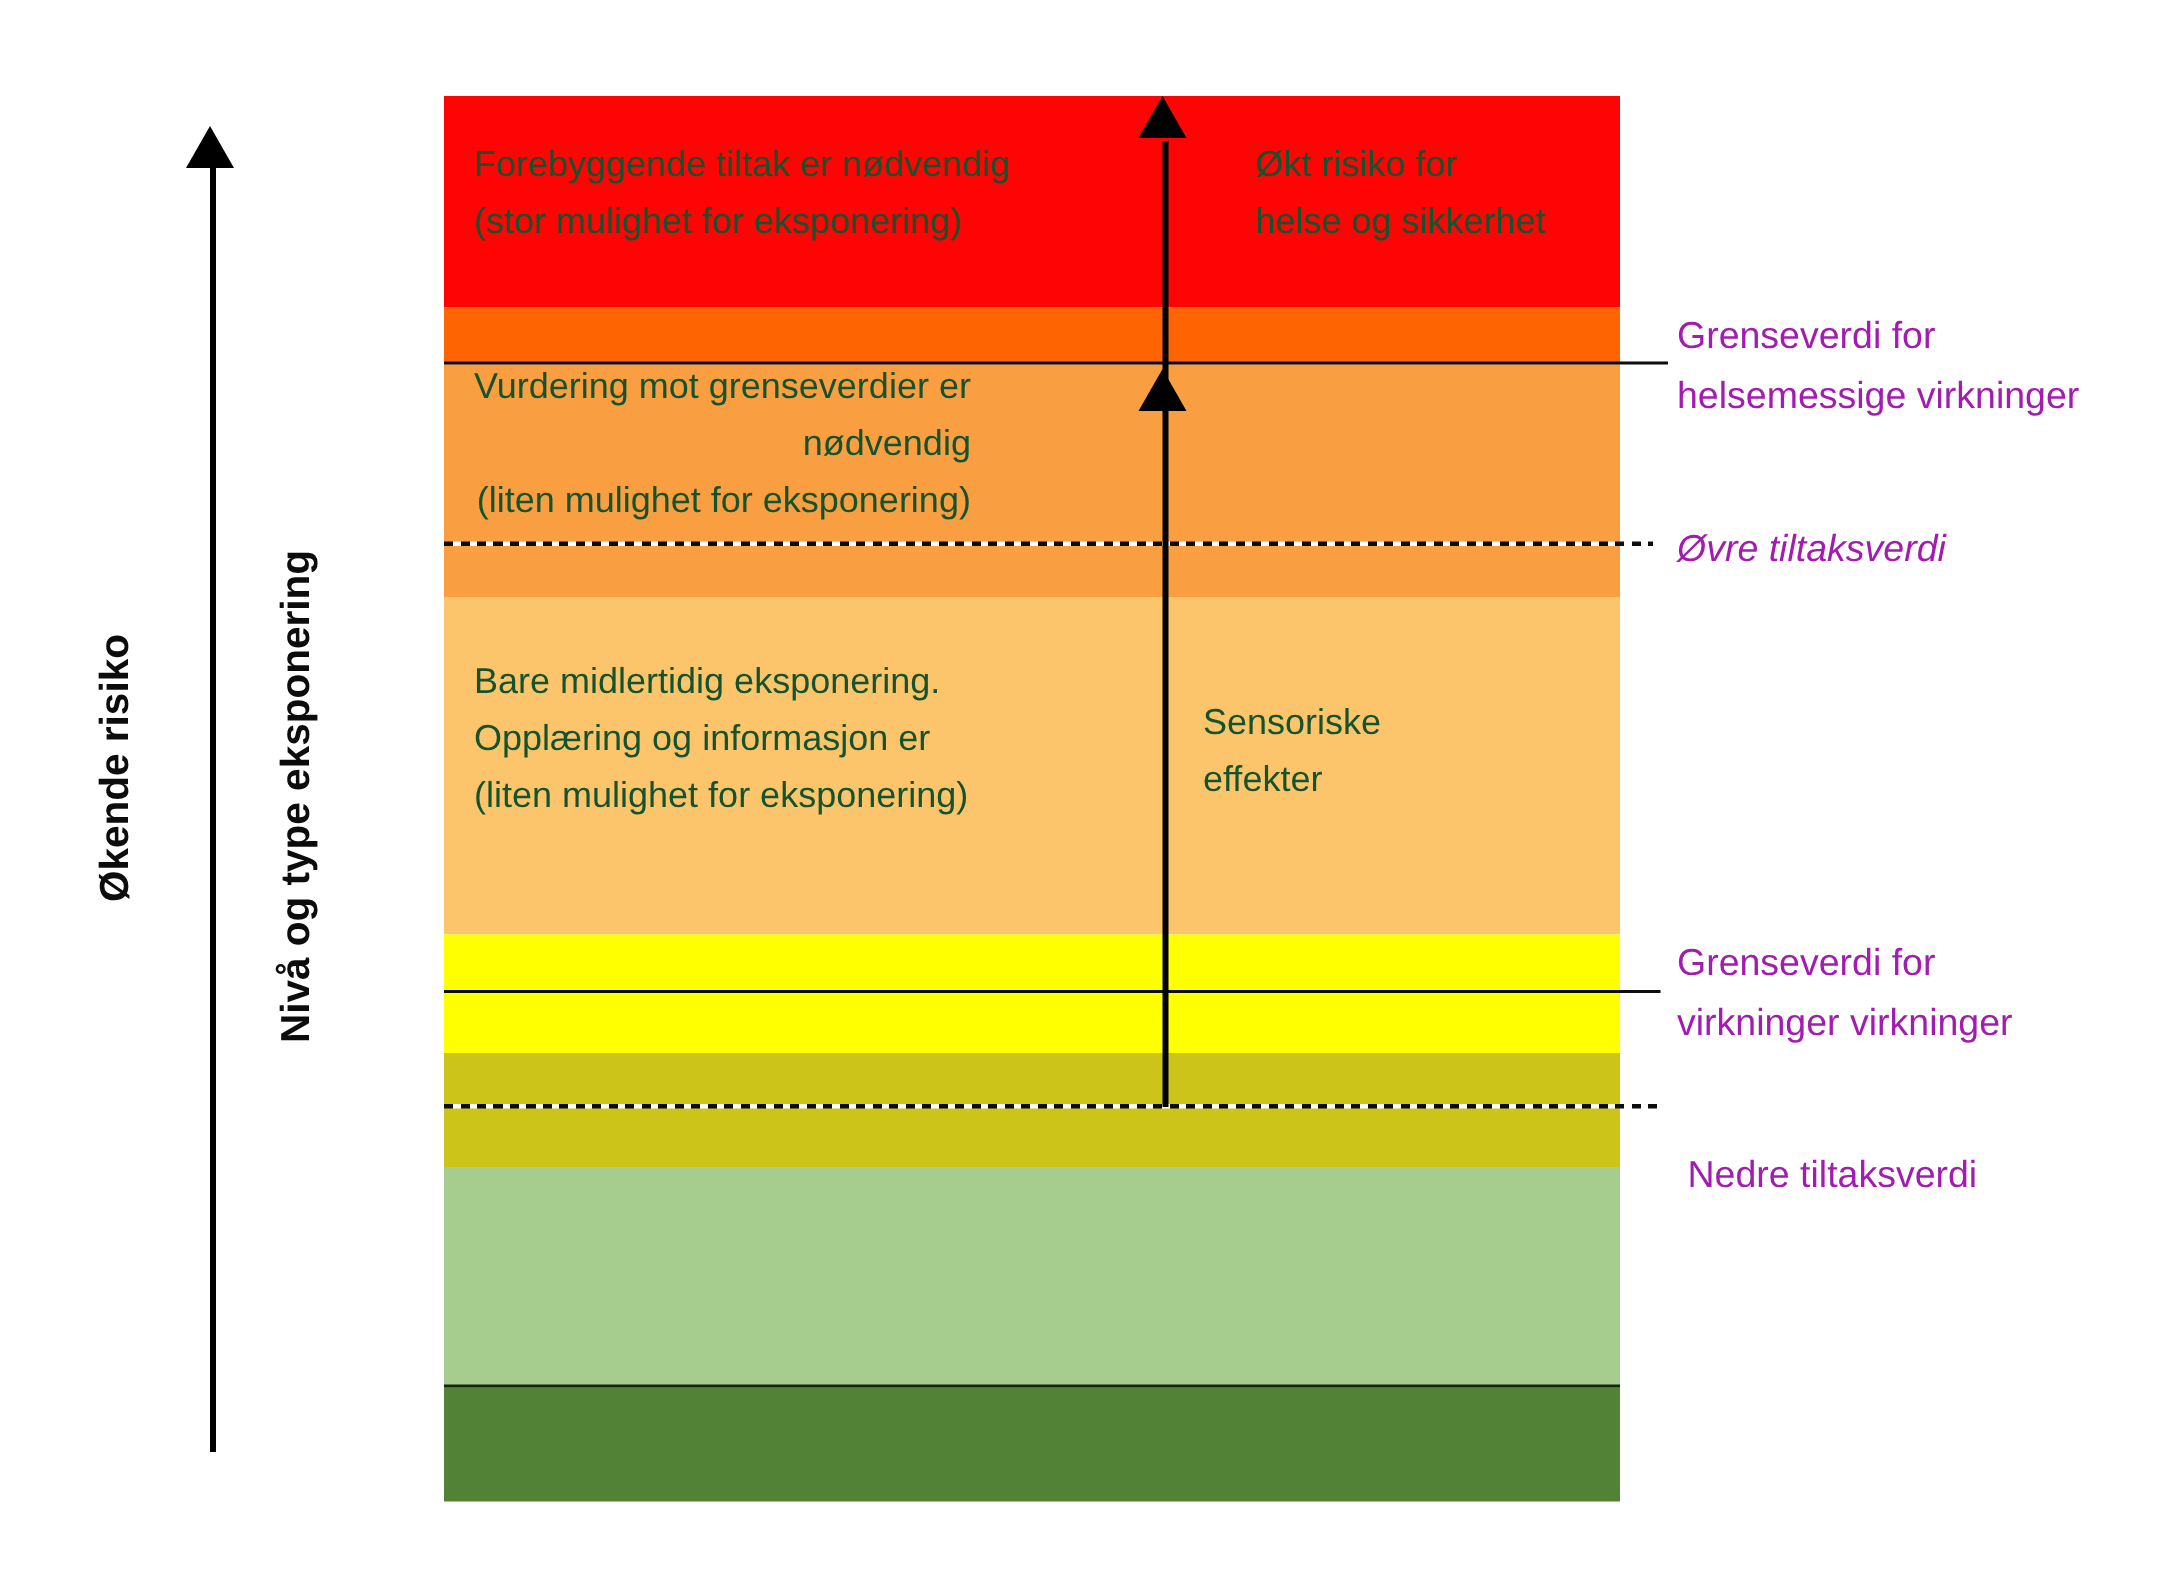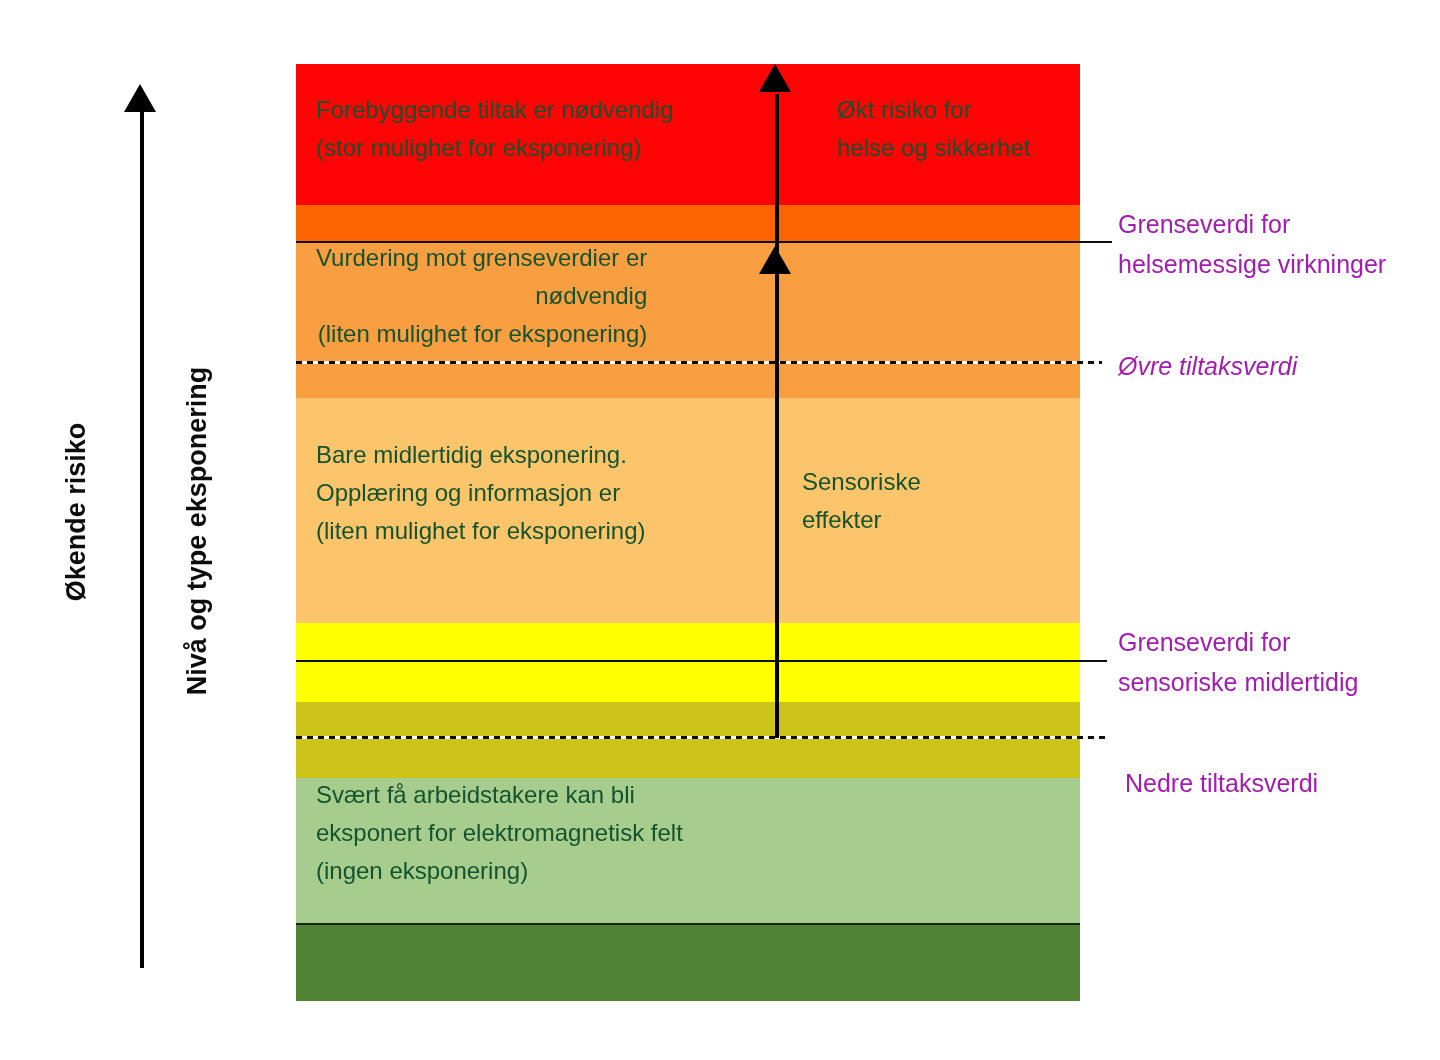--- a/index.html
+++ b/index.html
@@ -98,30 +98,25 @@
   </div>
   <div class="txt txt-sandy-left">
     <div>Bare midlertidig eksponering.</div>
     <div>Opplæring og informasjon er</div>
     <div>(liten mulighet for eksponering)</div>
   </div>
   <div class="txt txt-sandy-right">
     <div>Sensoriske</div>
     <div>effekter</div>
   </div>
-  <div class="txt txt-green">
-    <div>Svært få arbeidstakere kan bli</div>
-    <div>eksponert for elektromagnetisk felt</div>
-    <div>(ingen eksponering)</div>
-  </div>
 
   <div class="rlabel rlabel-health">
     <div>Grenseverdi for</div>
     <div>helsemessige virkninger</div>
   </div>
   <div class="rlabel rlabel-upper">Øvre tiltaksverdi</div>
   <div class="rlabel rlabel-sensory">
     <div>Grenseverdi for</div>
-    <div>sensoriske midlertidig</div>
+    <div>virkninger virkninger</div>
   </div>
   <div class="rlabel rlabel-lower">Nedre tiltaksverdi</div>
 
 </div>
 
 </body></html>

